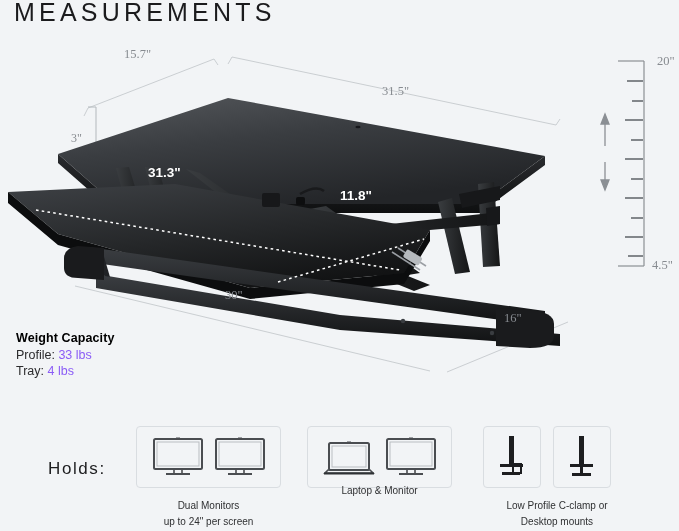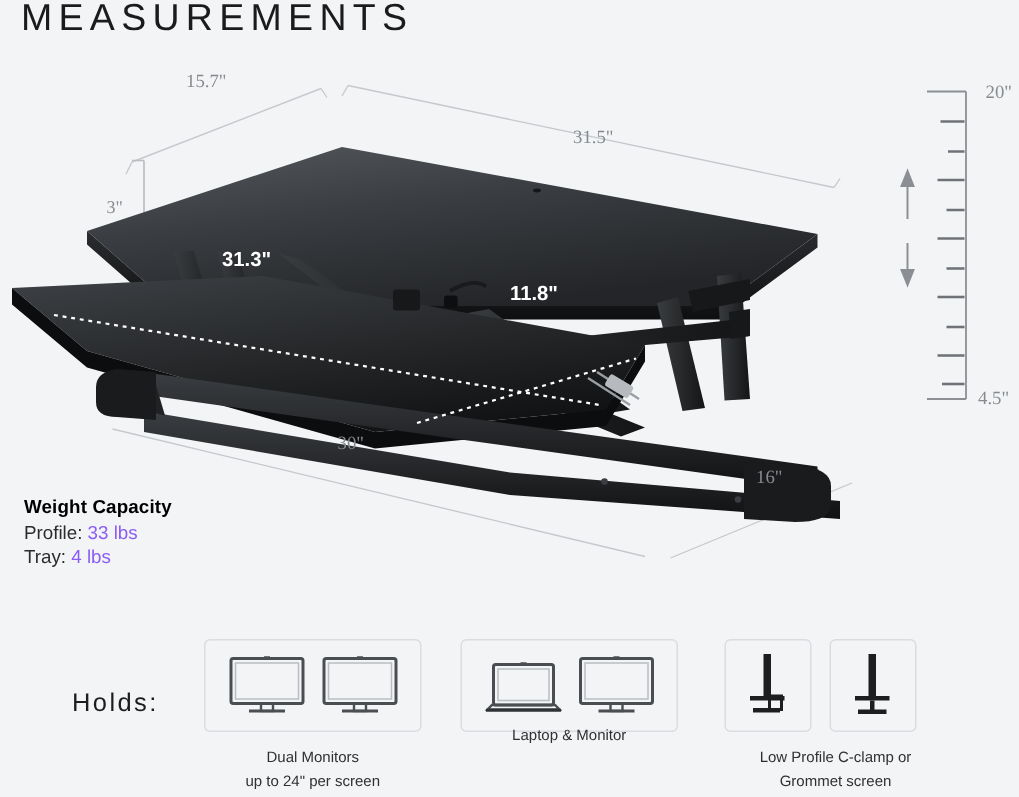--- a/index.html
+++ b/index.html
@@ -286,17 +286,17 @@
     <div class="panel p4">
       <svg width="40" height="46" viewBox="0 0 40 46">
         <rect x="17" y="2" width="5" height="30" fill="#1d1e20"></rect>
         <rect x="8" y="30" width="23" height="3" fill="#1d1e20"></rect>
         <rect x="18" y="33" width="3" height="7" fill="#1d1e20"></rect>
         <rect x="10" y="39" width="19" height="3" fill="#1d1e20"></rect>
       </svg>
     </div>
     <div class="caption cap3">
       <div>Low Profile C-clamp or</div>
-      <div>Grommet screen</div>
+      <div>Desktop mounts</div>
     </div>
   </div>
 
 </div>
 
 </body></html>

